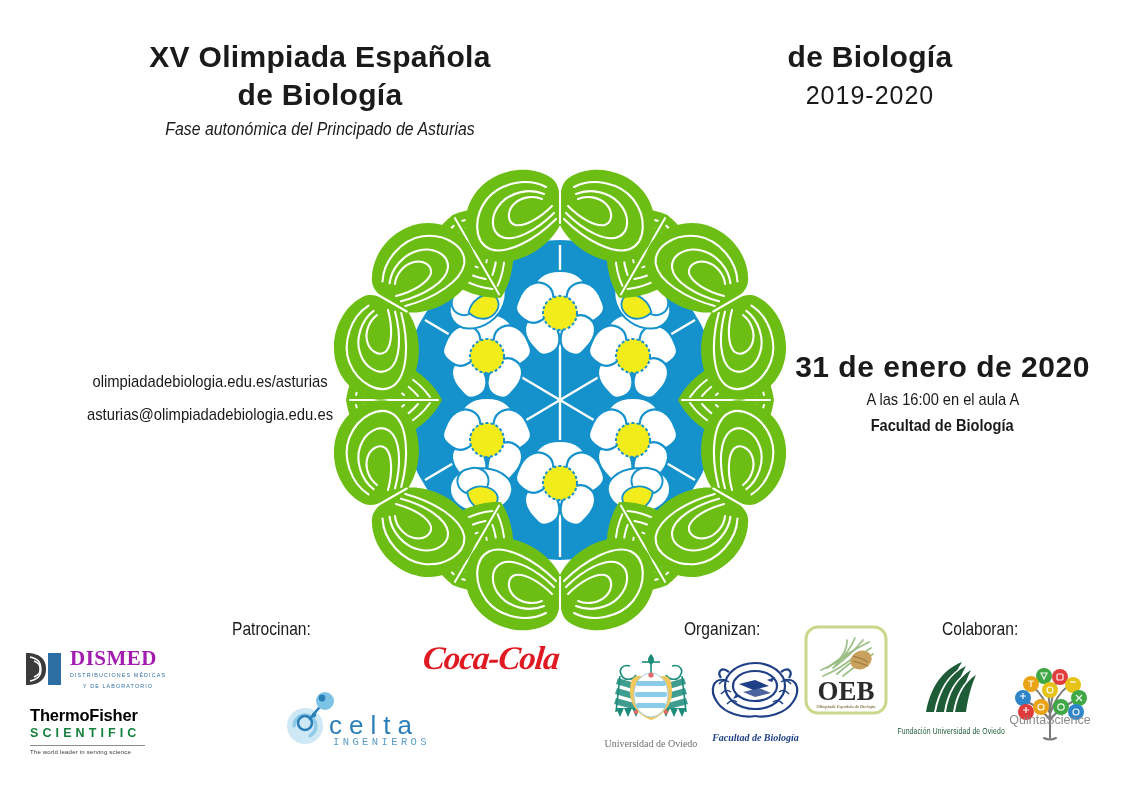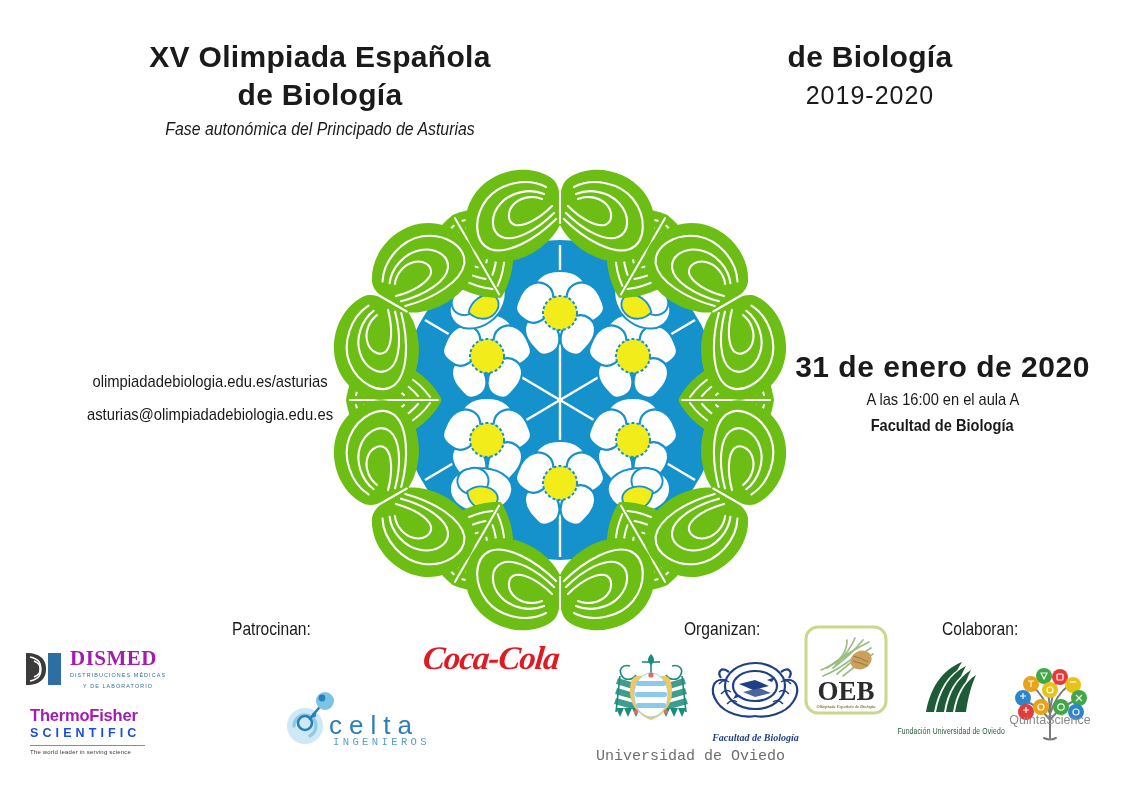--- a/index.html
+++ b/index.html
@@ -49,45 +49,45 @@
   #logo-dismed{left:22px;top:645px;width:165px;height:48px;display:flex;align-items:center;gap:8px;}
   #logo-dismed .mark{width:40px;height:36px;position:relative;flex:0 0 auto;}
   #logo-dismed .dtext{line-height:1;}
   #logo-dismed .dname{font-size:21px;font-weight:bold;color:#a21caf;letter-spacing:.5px;
      font-family:"Liberation Serif","DejaVu Serif",serif;}
   #logo-dismed .dtag{font-size:5.4px;color:#2d6fa3;letter-spacing:1.1px;
      margin-top:3px;text-align:center;line-height:1.45;}
 
   
   #logo-thermo{left:30px;top:706px;width:150px;}
-  #logo-thermo .tf{font-size:16.5px;font-weight:bold;color:#a21caf;letter-spacing:-.2px;
+  #logo-thermo .tf{font-size:16.5px;font-weight:bold;color:#000000;letter-spacing:-.2px;
      white-space:nowrap;}
-  #logo-thermo .sci{font-size:12.5px;font-weight:bold;color:#1d4ed8;letter-spacing:4.1px;
+  #logo-thermo .sci{font-size:12.5px;font-weight:bold;color:#15803d;letter-spacing:4.1px;
      margin-top:1px;}
   #logo-thermo .rule{height:1px;background:#8c8c8c;margin:5px 0 3px;width:115px;}
   #logo-thermo .tag{font-size:6px;color:#3a3a3a;letter-spacing:.2px;}
 
   
   #logo-celta{left:283px;top:690px;width:150px;height:62px;}
   #logo-celta .cmark{position:absolute;left:0;top:2px;width:54px;height:54px;}
   #logo-celta .cname{position:absolute;left:46px;top:20px;font-size:26px;color:#2b7fb8;
      letter-spacing:7px;font-weight:500;}
   #logo-celta .cing{position:absolute;left:50px;top:46px;font-size:10.5px;color:#5b9cc6;
      letter-spacing:3.4px;font-family:Liberation Mono, monospace;}
 
   
   #logo-coke{left:423px;top:640px;width:120px;height:46px;}
   #logo-coke .cc{font-family:"Liberation Serif","DejaVu Serif",serif;font-style:italic;
      font-weight:bold;font-size:33px;color:#e01a22;letter-spacing:-1px;
      transform:skewX(-6deg);display:inline-block;white-space:nowrap;}
 
   
   #logo-uniovi{left:596px;top:650px;width:110px;height:95px;text-align:center;}
-  #logo-uniovi .cap{font-family:Liberation Mono, monospace;font-size:15px;
-     color:#6e6e6e;margin-top:18px;white-space:nowrap;}
+  #logo-uniovi .cap{font-family:Liberation Serif, serif;font-size:10px;
+     color:#6e6e6e;margin-top:8px;white-space:nowrap;}
 
   
   #logo-biologia{left:703px;top:650px;width:105px;height:95px;text-align:center;}
   #logo-biologia .cap{font-family:"Liberation Serif","DejaVu Serif",serif;font-size:10px;
      font-style:italic;font-weight:bold;color:#1f3f86;margin-top:2px;white-space:nowrap;}
 
   
   #logo-oeb{left:803px;top:624px;width:86px;height:92px;font-weight:bold;}
 
   

